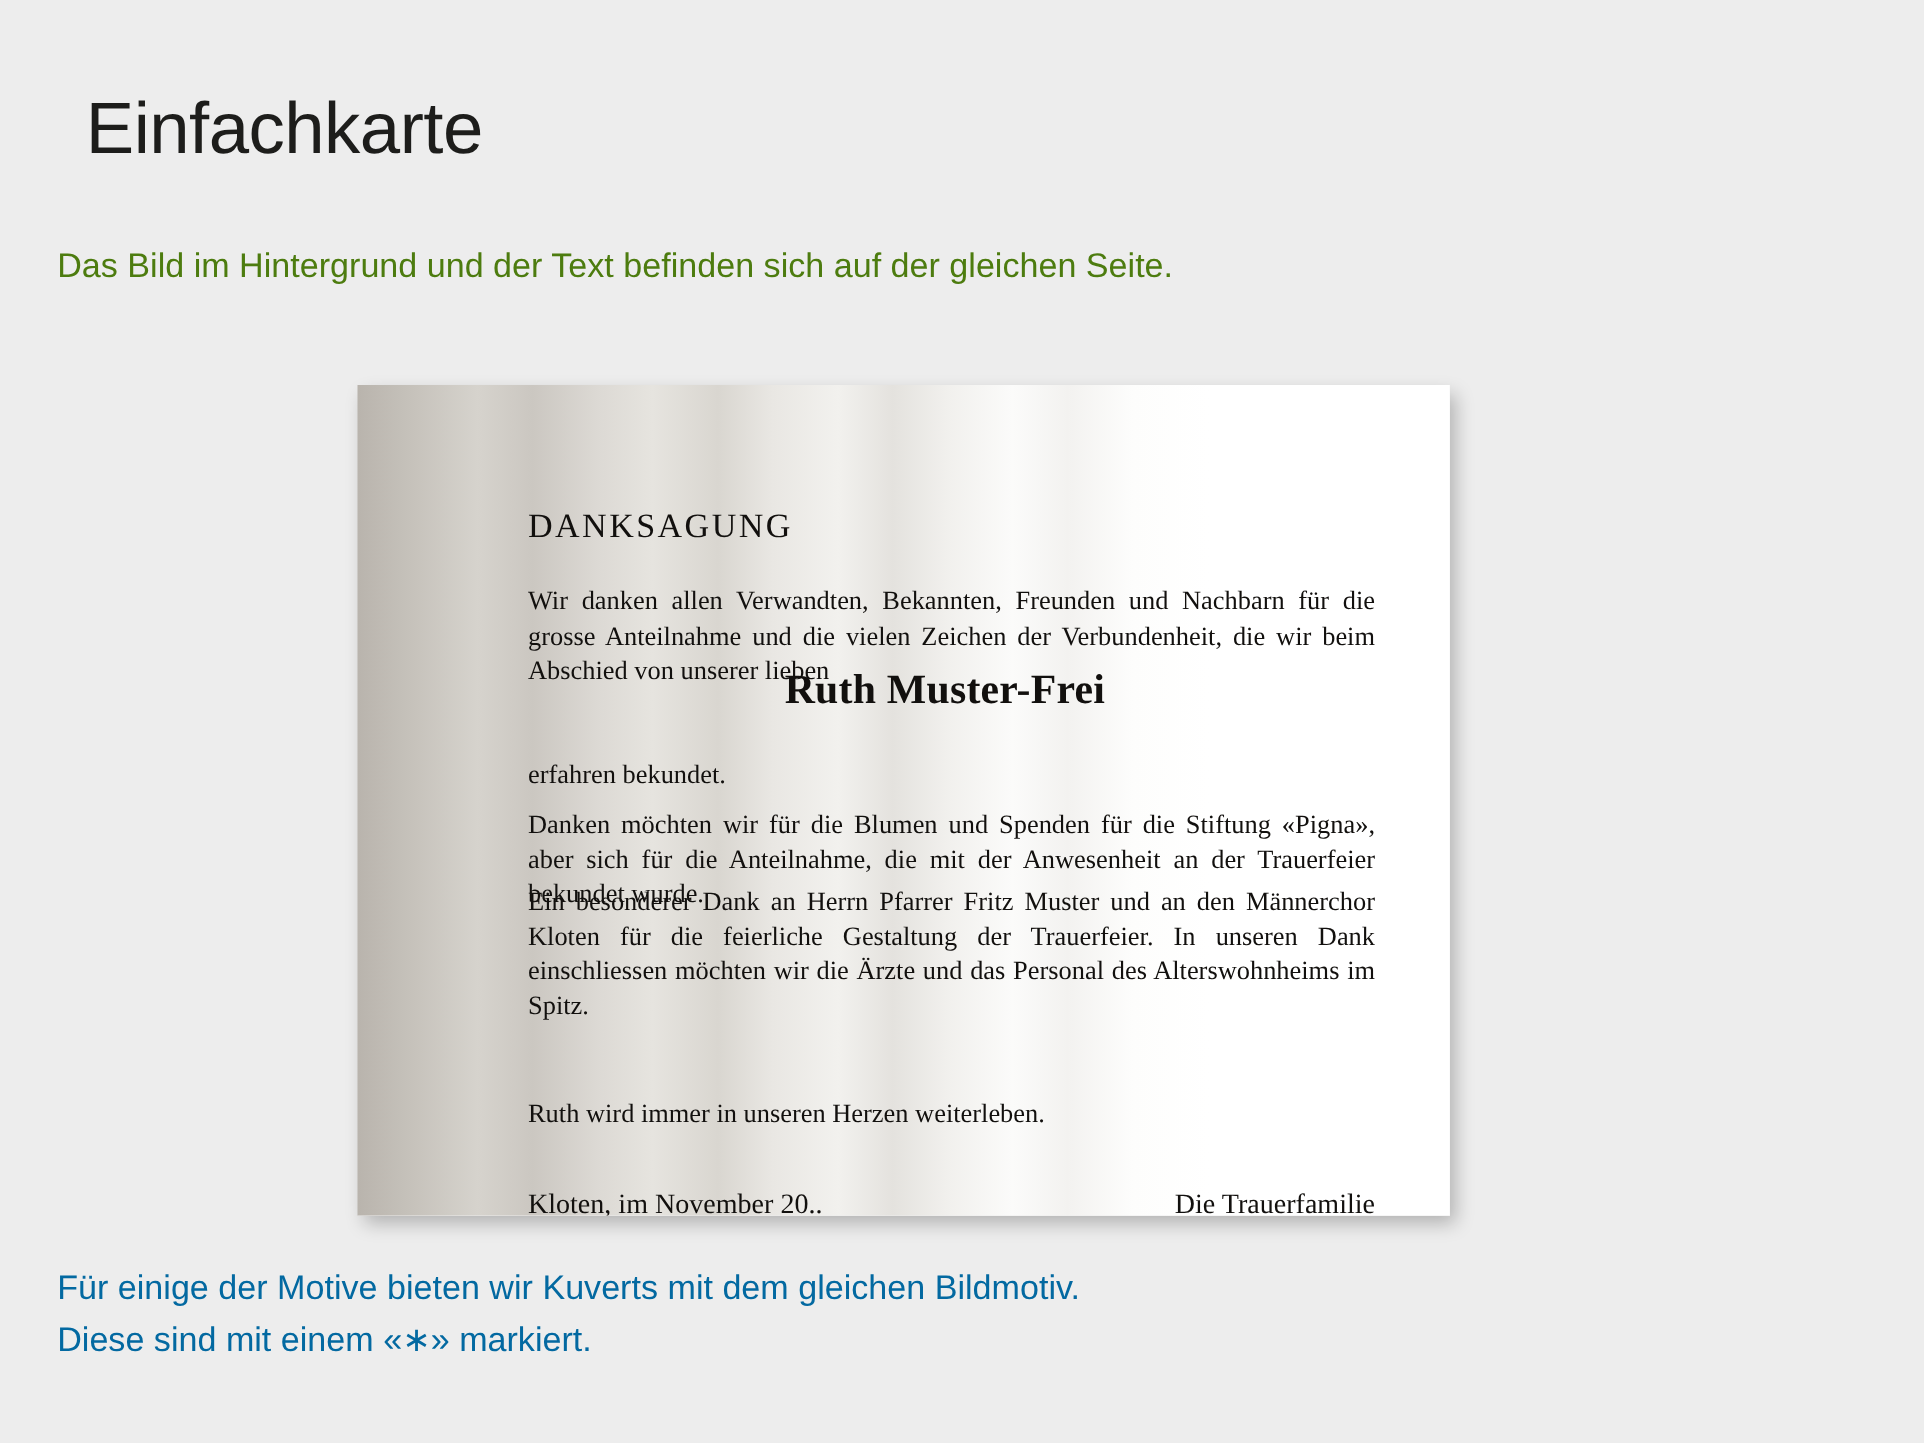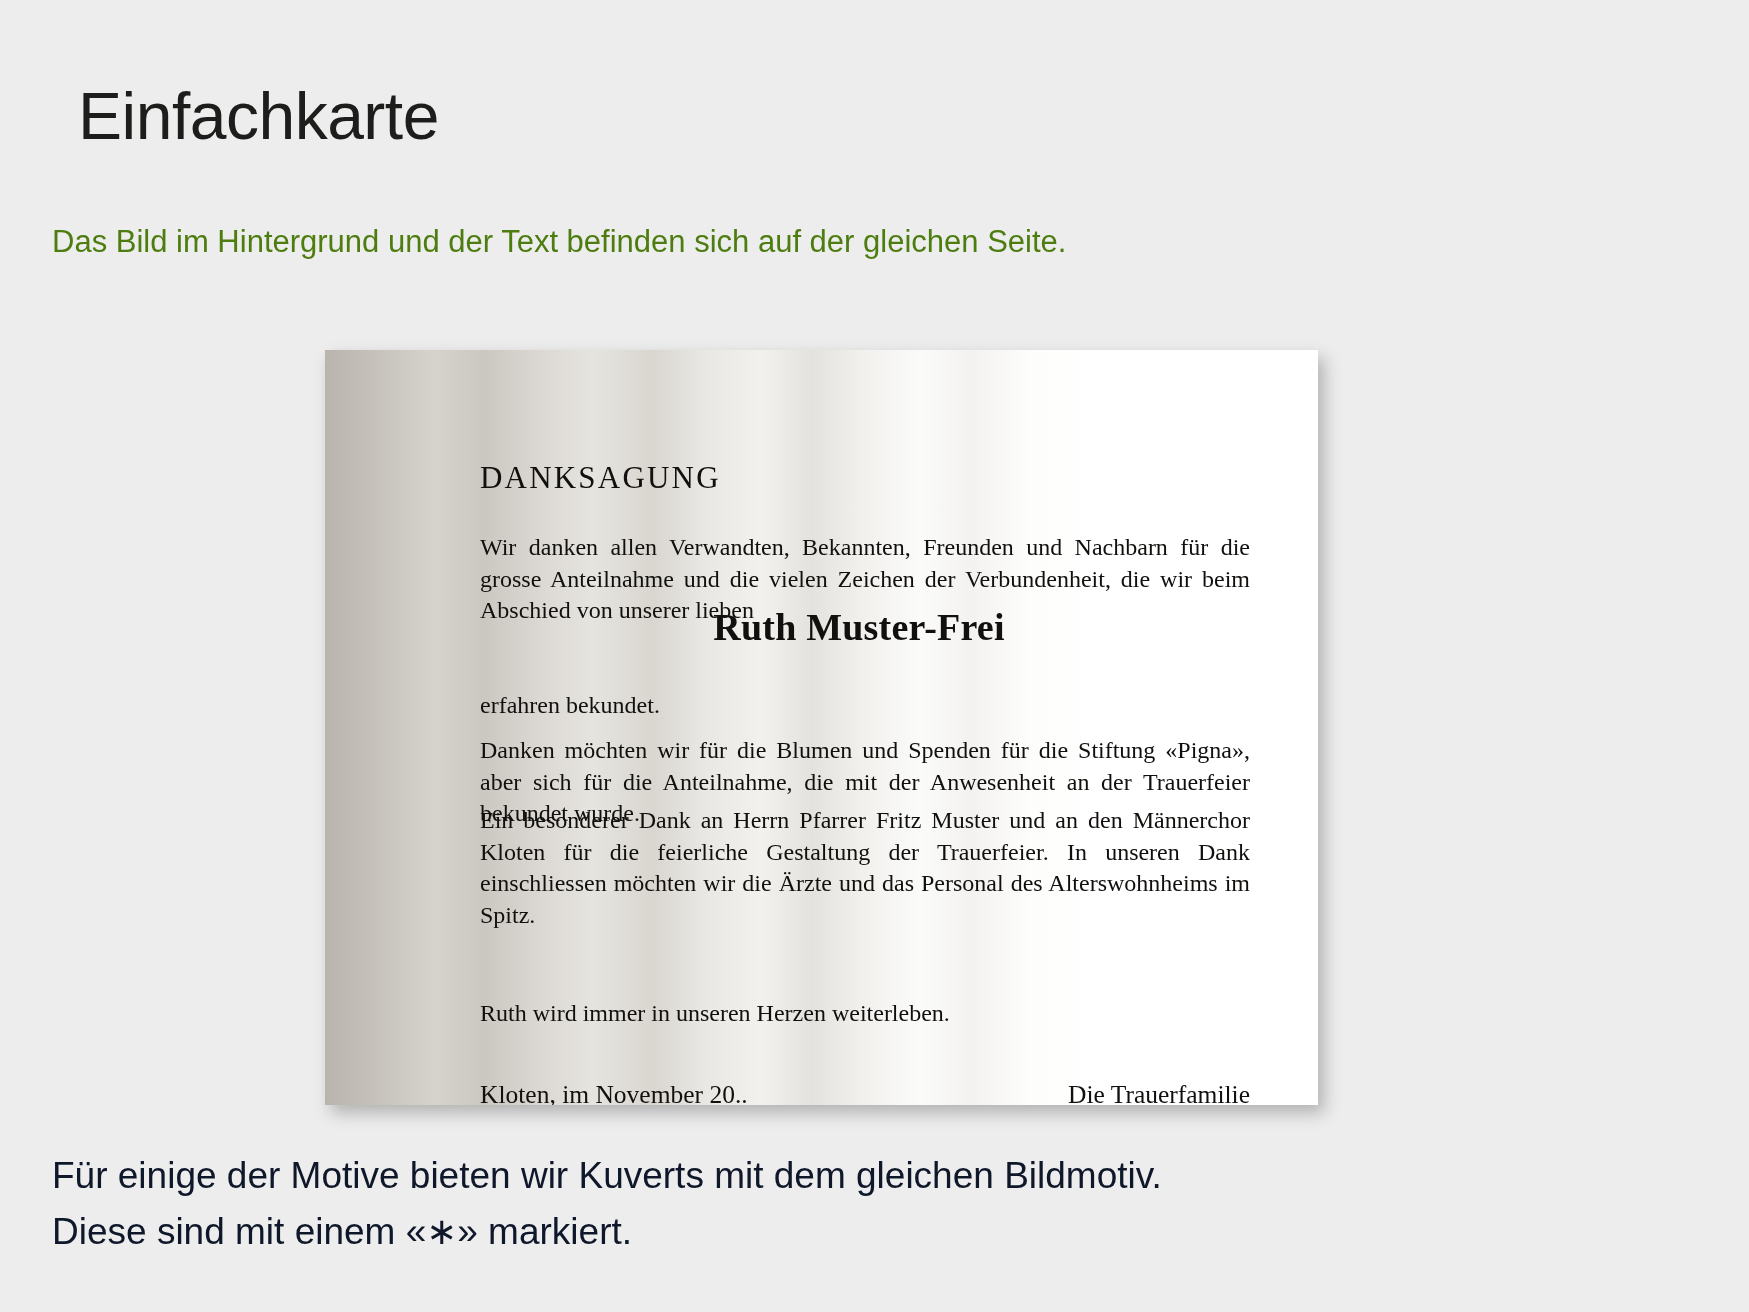--- a/index.html
+++ b/index.html
@@ -134,23 +134,23 @@
     top: 730px;
     display: flex;
     justify-content: space-between;
     font-size: 25.5px;
   }
 
   .bottom-note {
     position: absolute;
     left: 52px;
     top: 1148px;
-    font-size: 37px;
+    font-size: 31px;
     line-height: 1.5;
-    color: #0f172a;
+    color: #0369a1;
   }
   .bottom-note div { white-space: nowrap; }
 </style>
 </head>
 <body>
 
 <div class="page">
 
   <h1 class="main-title">Einfachkarte</h1>
 

